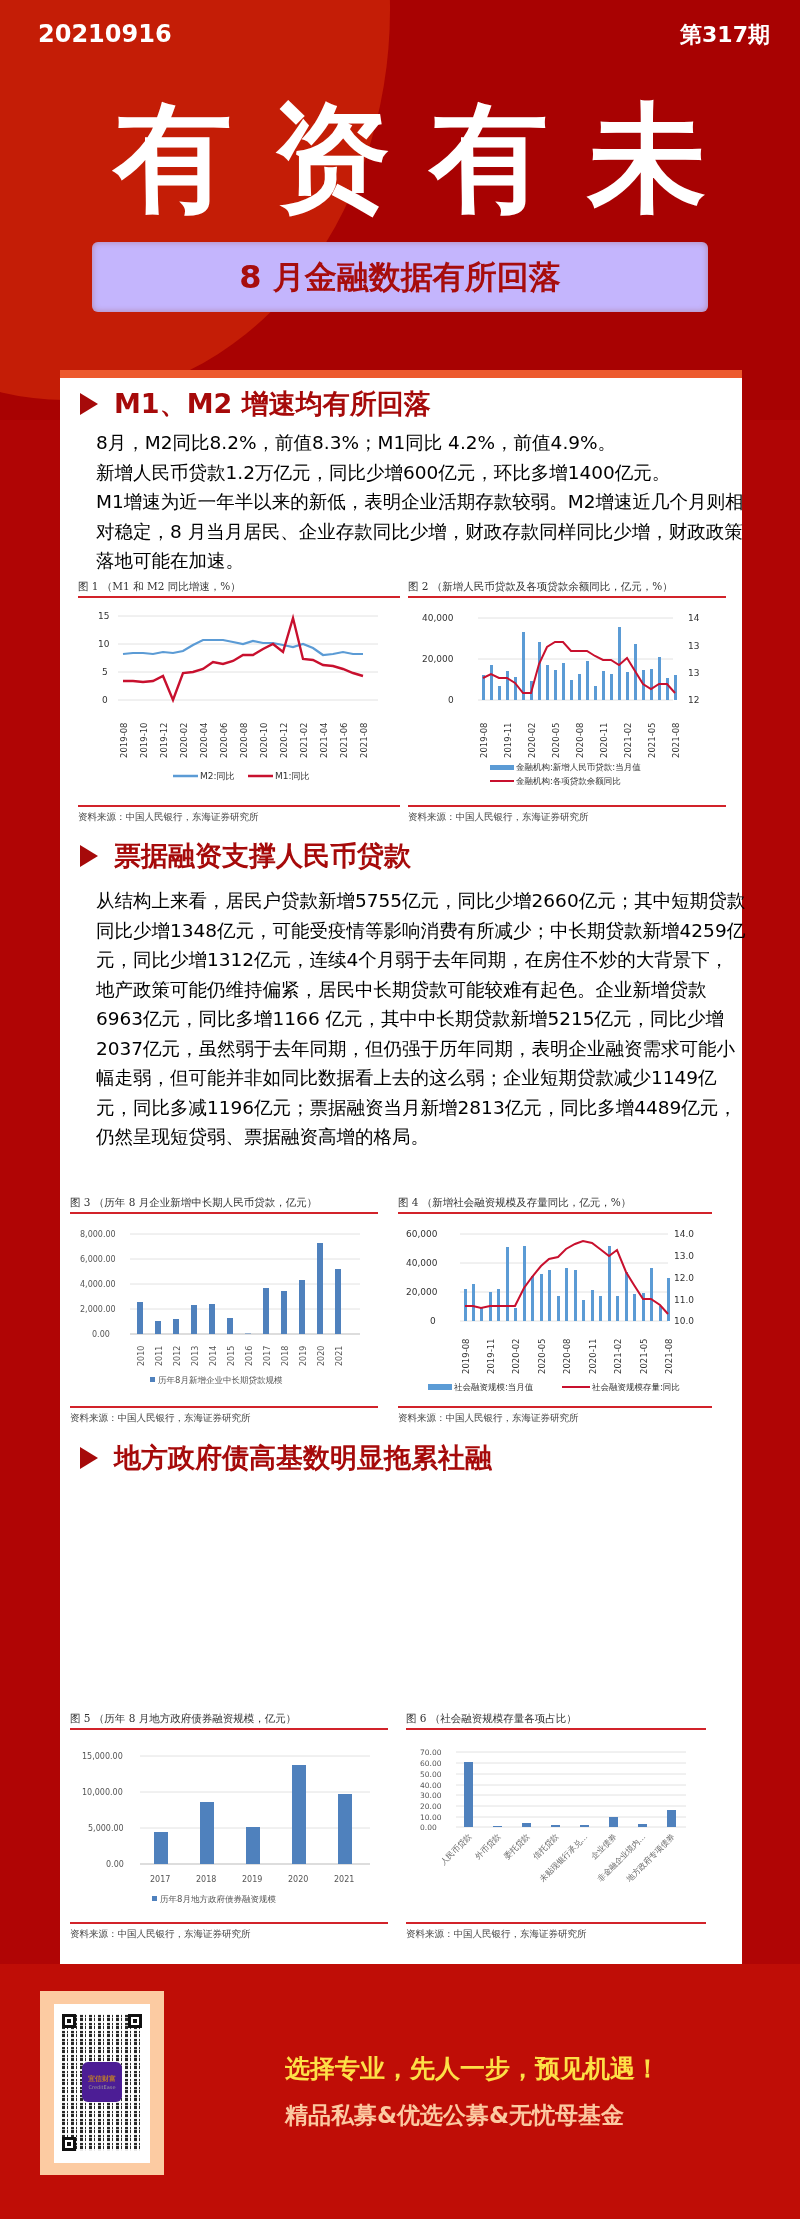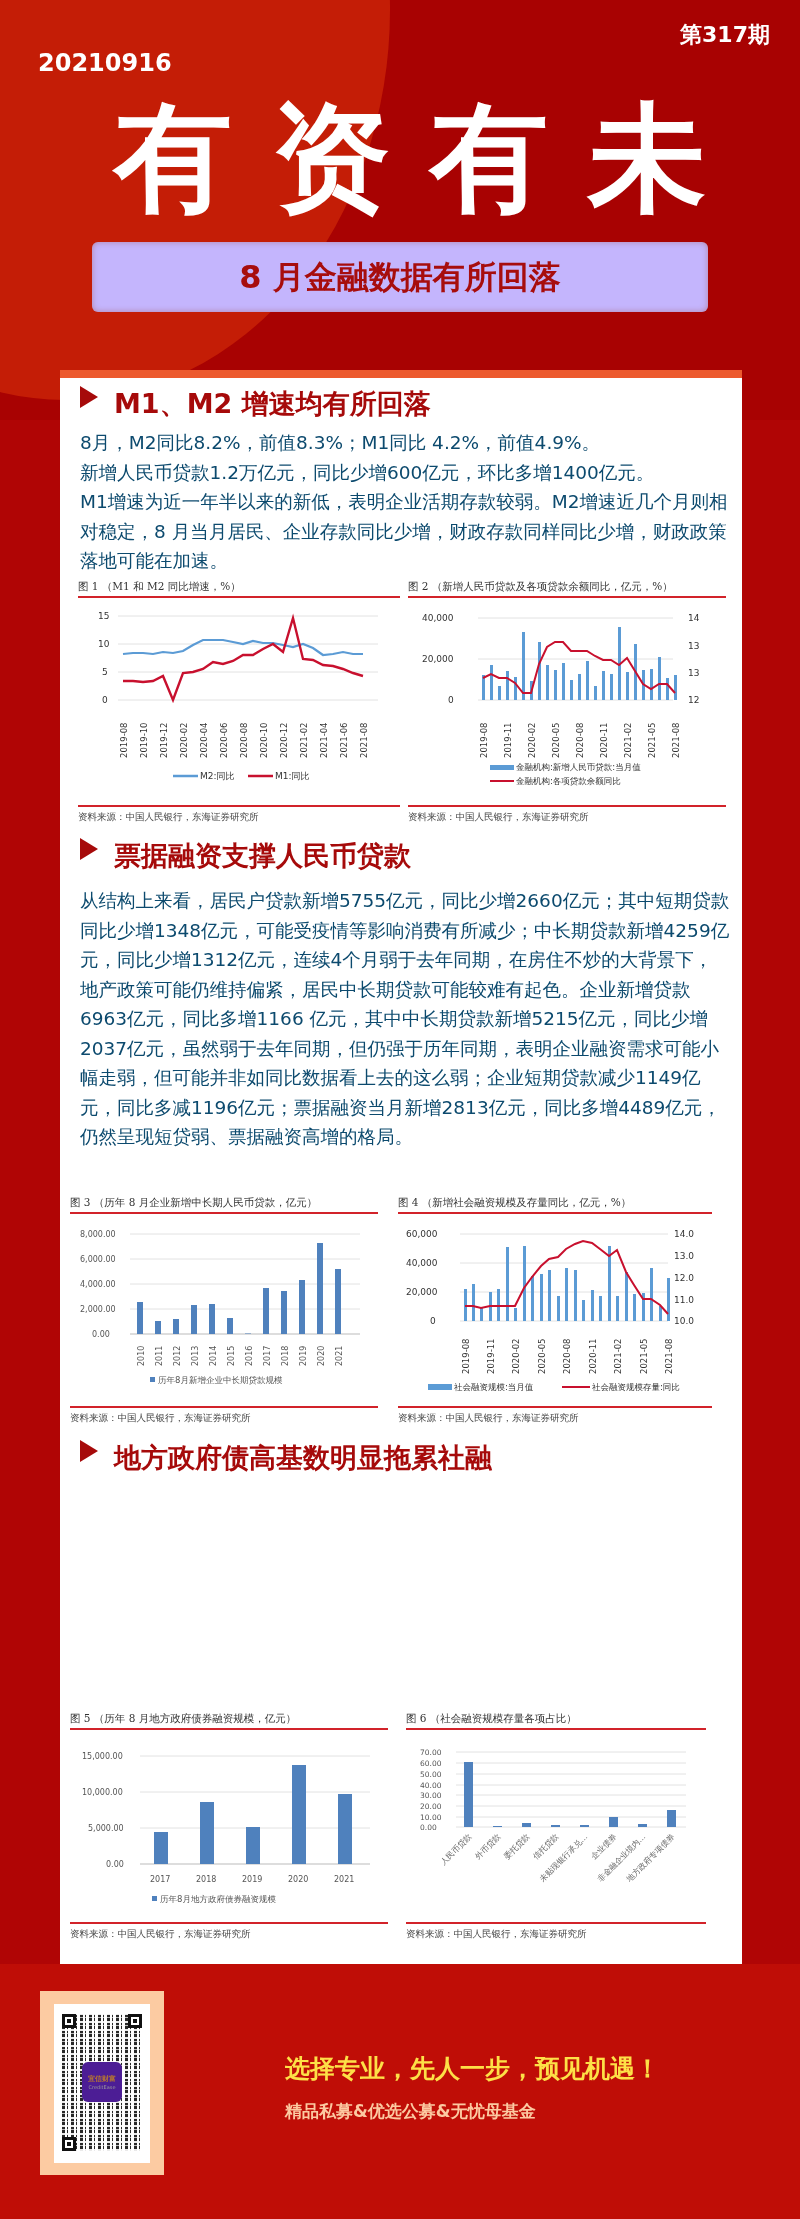--- a/index.html
+++ b/index.html
@@ -1,47 +1,47 @@
 <!DOCTYPE html>
 <html><head>
 <meta charset="utf-8">
 <style>
   * { box-sizing: border-box; margin: 0; padding: 0; }
   body { width: 800px; height: 2219px; background: #b00505; font-family: "DejaVu Sans", "Liberation Sans", sans-serif; position: relative; overflow: hidden; }
   .bg-top { position: absolute; left: 0; top: 0; width: 800px; height: 420px; background: #a80202; overflow: hidden; }
   .bg-circle { position: absolute; left: -260px; top: -380px; width: 650px; height: 780px; border-radius: 50%; background: #c41d06; }
   .bg-bottom { position: absolute; left: 0; top: 1964px; width: 800px; height: 255px; background: #bf0d06; }
-  .hdr-date { position: absolute; left: 38px; top: 20px; color: #fff; font-weight: bold; font-size: 24px; letter-spacing: 0px; font-family: "DejaVu Sans", sans-serif; margin-top: 29px; }
+  .hdr-date { position: absolute; left: 38px; top: 20px; color: #fff; font-weight: bold; font-size: 24px; letter-spacing: 0px; font-family: "DejaVu Sans", sans-serif; }
   .hdr-issue { position: absolute; right: 30px; top: 20px; color: #fff; font-weight: bold; font-size: 22px; }
   .hdr-title { position: absolute; left: 12px; width: 800px; top: 88px; text-align: center; color: #fff; font-weight: bold; font-size: 118px; letter-spacing: 40px; padding-left: 36px; line-height: 140px; }
   .hdr-sub { position: absolute; left: 92px; top: 242px; width: 616px; height: 70px; background: #c4b5fd; border-radius: 6px; box-shadow: inset 0 0 6px rgba(150,40,0,.35); text-align: center; line-height: 70px; color: #a70d0d; font-weight: bold; font-size: 32px; }
   .panel-bar { position: absolute; left: 60px; top: 370px; width: 682px; height: 8px; background: #ec5a2e; }
   .panel { position: absolute; left: 60px; top: 378px; width: 682px; height: 1586px; background: #fff; }
-  .sec-h { position: absolute; left: 20px; color: #a60a0a; font-weight: bold; font-size: 27px; display: flex; align-items: flex-start; }
+  .sec-h { position: absolute; left: 20px; color: #a60a0a; font-weight: bold; font-size: 27px; display: flex; align-items: center; }
   .sec-h .tri { width: 0; height: 0; border-top: 11px solid transparent; border-bottom: 11px solid transparent; border-left: 18px solid #a60a0a; margin-right: 16px; }
-  .para { position: absolute; left: 20px; width: 650px; color: #0c4a6e; font-size: 18.5px; line-height: 29.5px; }
+  .para { position: absolute; left: 36px; width: 650px; color: #000000; font-size: 18.5px; line-height: 29.5px; }
   .fig { position: absolute; }
   .fig-cap { font-family: "DejaVu Serif", serif; font-size: 10.5px; color: #333; height: 16px; line-height: 16px; }
   .fig-rule { height: 2px; background: #d2232a; margin-top: 2px; }
   .fig-src { font-family: "DejaVu Serif", serif; font-size: 9.5px; color: #444; margin-top: 4px; }
   .fig svg { display: block; }
   .qr-frame { position: absolute; left: 40px; top: 1991px; width: 124px; height: 184px; background: #fccba2; }
   .qr-inner { position: absolute; left: 14px; top: 13px; width: 96px; height: 159px; background: #fff; }
   .qr-code { position: absolute; left: 8px; top: 10px; width: 80px; height: 137px;
     background:
       repeating-linear-gradient(90deg, #111 0 3px, #fff 3px 5px, #111 5px 6px, #fff 6px 9px),
       #fff; opacity: .9; }
   .qr-code::after { content: ""; position: absolute; inset: 0; background: repeating-linear-gradient(0deg, rgba(255,255,255,.9) 0 2px, transparent 2px 5px, rgba(255,255,255,.7) 5px 6px, transparent 6px 8px); }
   .qr-finder { position: absolute; width: 14px; height: 14px; border: 3px solid #111; background: #fff; z-index: 2; }
   .qr-finder::after { content: ""; position: absolute; left: 2px; top: 2px; width: 4px; height: 4px; background: #111; }
   .qr-logo { position: absolute; left: 28px; top: 58px; width: 40px; height: 40px; background: #4c1d95; border-radius: 6px; z-index: 3; text-align: center; }
   .qr-logo .cn { font-size: 7px; color: #b8782f; font-weight: bold; margin-top: 12px; }
   .qr-logo .en { font-size: 5px; color: #999; }
   .slogan1 { position: absolute; left: 285px; top: 2052px; color: #fde047; font-weight: bold; font-size: 25px; }
-  .slogan2 { position: absolute; left: 285px; top: 2100px; color: #fcc9a1; font-weight: bold; font-size: 17px; }
+  .slogan2 { position: absolute; left: 285px; top: 2100px; color: #fcc9a1; font-weight: bold; font-size: 23px; }
 </style>
 </head>
 <body>
 
 <div class="bg-top">
     <div class="bg-circle"></div>
   </div>
 <div class="bg-bottom"></div>
 
 <div class="hdr-date">20210916</div>

